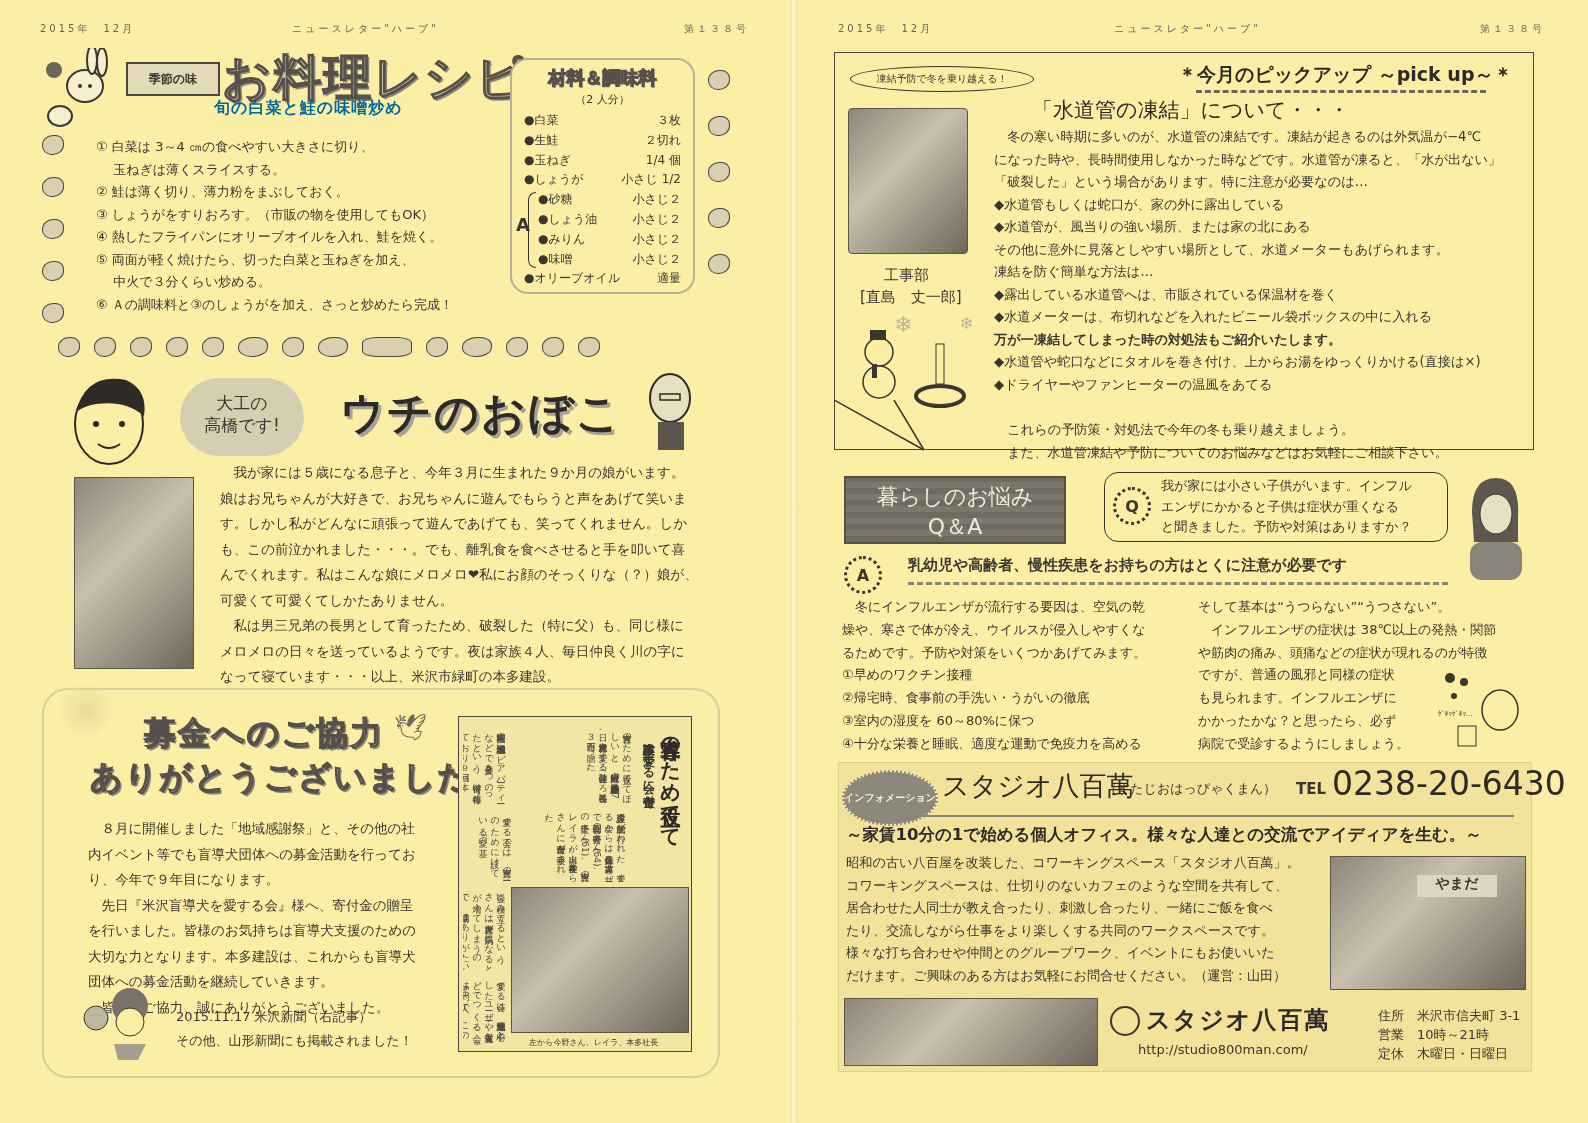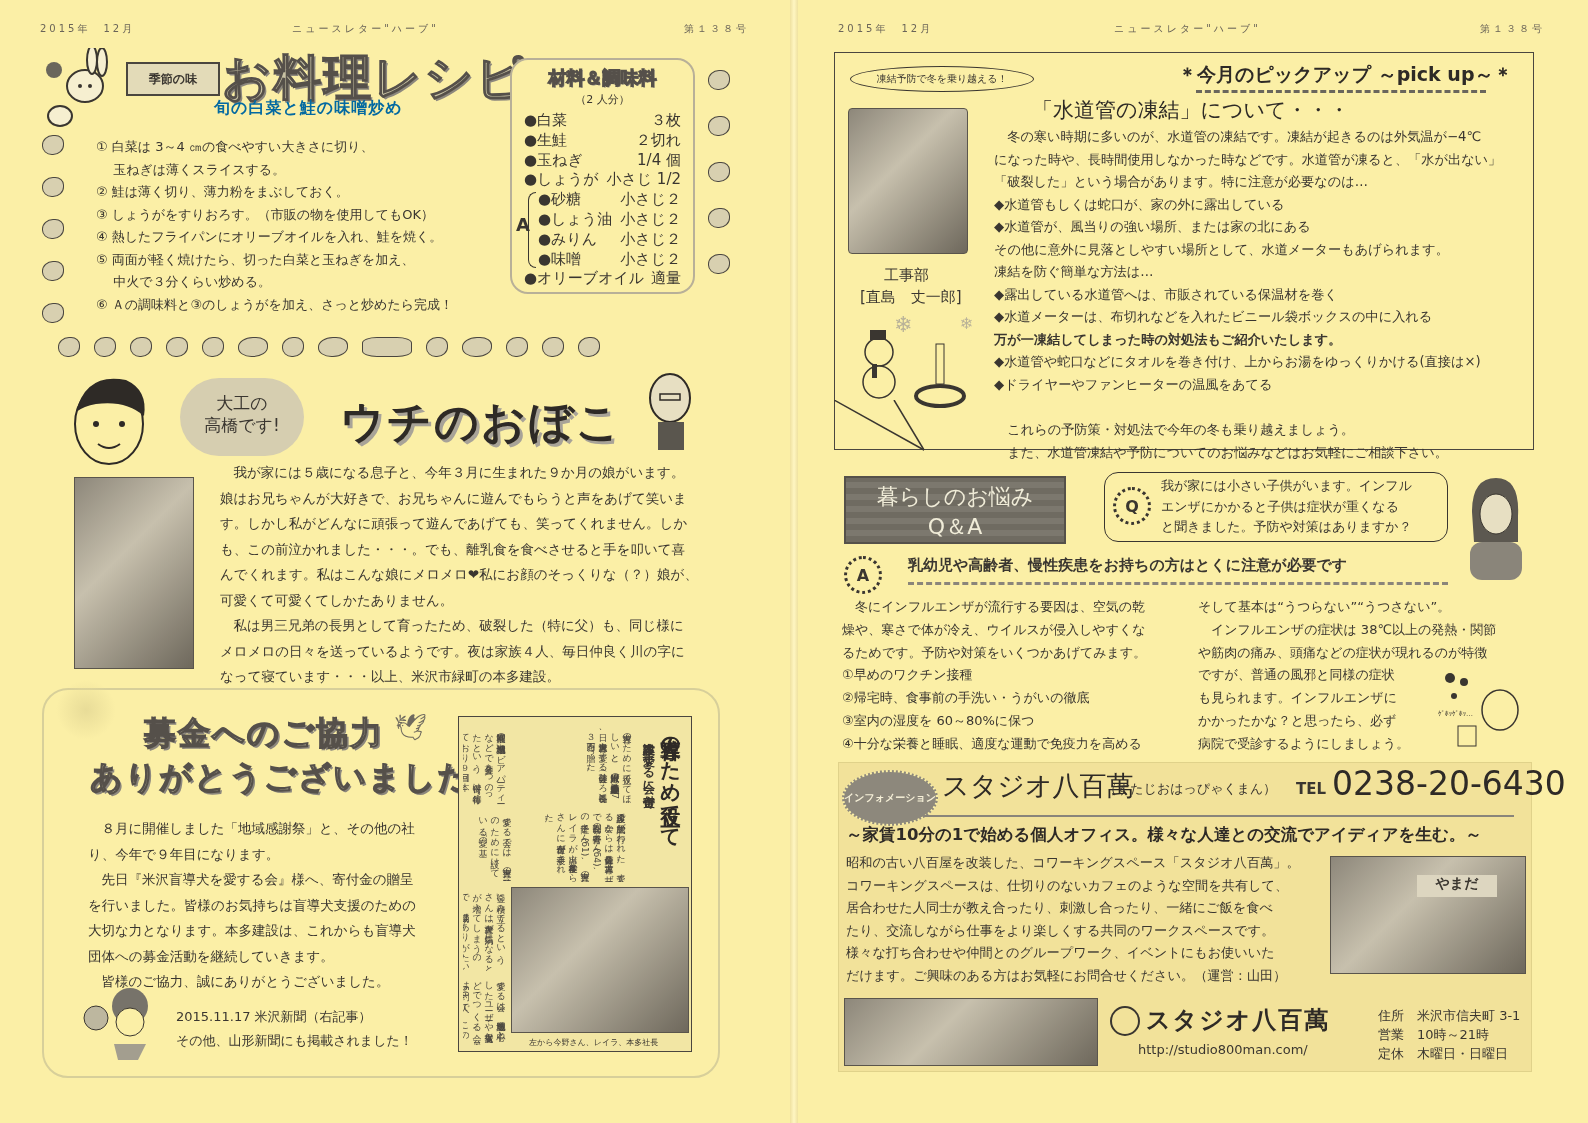--- a/index.html
+++ b/index.html
@@ -4,24 +4,24 @@
 <style>
   * { box-sizing: border-box; margin: 0; padding: 0; }
   body { width: 1588px; height: 1123px; background: #f3e9b0; font-family: "DejaVu Sans", sans-serif; color: #3a3630; position: relative; overflow: hidden; }
   .page { position: absolute; top: 0; height: 1123px; background: #fbefa6; }
   .page.left { left: 0; width: 790px; }
   .page.right { left: 798px; width: 790px; }
   .spine { position: absolute; left: 790px; top: 0; width: 8px; height: 1123px; background: linear-gradient(90deg,#efe1a0,#fff6c2,#efe1a0); }
   .hdr { position: absolute; top: 22px; font-size: 10px; letter-spacing: 3px; color: #6a6458; }
   .abs { position: absolute; }
   .outline-title { font-weight: bold; color: #c9c3a4; -webkit-text-stroke: 1.2px #55504a; text-shadow: 2px 2px 0 #8c877d; }
-  .dark-title { font-weight: bold; color: #2e2a26; text-shadow: 3px 3px 0 #a8a398; margin-top: 9px; }
+  .dark-title { font-weight: bold; color: #2e2a26; text-shadow: 3px 3px 0 #a8a398; }
   .recipe-steps div { font-size: 13px; line-height: 22.5px; white-space: nowrap; }
   .ing-box { border: 2px solid #b8b098; border-radius: 18px; background: #fbefa6; }
-  .ing-row { display: flex; justify-content: space-between; font-size: 15px; line-height: 19.8px; }
+  .ing-row { display: flex; justify-content: space-between; font-size: 12px; line-height: 19.8px; }
   .body-text { font-size: 13.5px; line-height: 25.5px; }
   .body-text div { white-space: nowrap; }
   .veg { display: inline-block; width: 22px; height: 20px; border: 1.5px solid #4a463f; border-radius: 50% 40% 50% 45%; background: #d8d0b0; margin-right: 14px; }
   .photo { background: linear-gradient(135deg,#8d877a,#c7c0ad 40%,#6e685c); border: 1px solid #5a554c; }
   .clip { border: 1px solid #4a463f; background: #f2e6a4; }
   .vtext { writing-mode: vertical-rl; font-size: 9px; line-height: 12px; color: #4a463f; }
   .box-right { border: 1.5px solid #4a463f; }
   .qa-sign { background: repeating-linear-gradient(0deg,#6f6b61 0 6px,#7c786e 6px 12px); color: #f0ecd8; text-align: center; border: 2px solid #55514a; }
   .dots-circle { width: 38px; height: 38px; border: 3px dotted #3a3630; border-radius: 50%; display: flex; align-items: center; justify-content: center; font-weight: bold; font-size: 16px; }
   .qa-text div { white-space: nowrap; }
@@ -175,20 +175,21 @@
   </div>
 
   <div class="abs" style="left:42px;top:688px;width:678px;height:390px;border:2px solid #d7cf9a;border-radius:26px;"></div>
   <div class="abs" style="left:56px;top:680px;width:60px;height:60px;background:radial-gradient(circle,#e8dc98,transparent 70%);"></div>
   <div class="abs outline-title" style="left:144px;top:712px;font-size:32px;letter-spacing:2px;">募金へのご協力</div>
   <div class="abs outline-title" style="left:90px;top:756px;font-size:32px;letter-spacing:2px;">ありがとうございました！</div>
   <div class="abs" style="left:394px;top:712px;width:44px;height:32px;font-size:26px;color:#6f6a5f;">🕊</div>
 
   <div class="abs" style="left:88px;top:816px;font-size:13.5px;line-height:25.5px;">
     <div style="white-space:nowrap;">　８月に開催しました「地域感謝祭」と、その他の社</div>
+    <div style="white-space:nowrap;">内イベント等でも盲導犬団体への募金活動を行ってお</div>
     <div style="white-space:nowrap;">り、今年で９年目になります。</div>
     <div style="white-space:nowrap;">　先日『米沢盲導犬を愛する会』様へ、寄付金の贈呈</div>
     <div style="white-space:nowrap;">を行いました。皆様のお気持ちは盲導犬支援のための</div>
     <div style="white-space:nowrap;">大切な力となります。本多建設は、これからも盲導犬</div>
     <div style="white-space:nowrap;">団体への募金活動を継続していきます。</div>
     <div style="white-space:nowrap;">　皆様のご協力、誠にありがとうございました。</div>
   </div>
   <div class="abs" style="left:78px;top:988px;width:80px;height:72px;">
     <svg width="80" height="72" viewBox="0 0 80 72">
         <circle cx="18" cy="30" r="12" fill="#bdb79f" stroke="#3a3630"></circle>
@@ -329,21 +330,21 @@
   <div class="abs" style="left:48px;top:824px;font-size:16.5px;font-weight:bold;color:#2e2a26;white-space:nowrap;">～家賃10分の1で始める個人オフィス。様々な人達との交流でアイディアを生む。～</div>
 
   <div class="abs qa-text" style="left:48px;top:852px;font-size:13.2px;line-height:22.6px;">
     <div>昭和の古い八百屋を改装した、コワーキングスペース「スタジオ八百萬」。</div>
     <div>コワーキングスペースは、仕切りのないカフェのような空間を共有して、</div>
     <div>居合わせた人同士が教え合ったり、刺激し合ったり、一緒にご飯を食べ</div>
     <div>たり、交流しながら仕事をより楽しくする共同のワークスペースです。</div>
     <div>様々な打ち合わせや仲間とのグループワーク、イベントにもお使いいた</div>
     <div>だけます。ご興味のある方はお気軽にお問合せください。（運営：山田）</div>
   </div>
-  <div class="abs photo" style="left:532px;top:856px;width:196px;height:118px;">
+  <div class="abs photo" style="left:532px;top:856px;width:196px;height:134px;">
     <div class="abs" style="left:86px;top:18px;width:80px;height:22px;background:#ddd6c0;color:#3a3630;font-size:14px;font-weight:bold;text-align:center;">やまだ</div>
   </div>
   <div class="abs photo" style="left:46px;top:998px;width:254px;height:68px;"></div>
   <div class="abs" style="left:312px;top:1006px;width:30px;height:30px;border:2px solid #3a3630;border-radius:50%;"></div>
   <div class="abs" style="left:348px;top:1004px;font-size:24px;font-weight:bold;color:#2e2a26;letter-spacing:2px;">スタジオ八百萬</div>
   <div class="abs" style="left:340px;top:1042px;font-size:13px;">http://studio800man.com/</div>
   <div class="abs" style="left:580px;top:1006px;font-size:13px;line-height:19px;">
     <div style="white-space:nowrap;"><span>住所</span>　<span>米沢市信夫町 3-1</span></div>
     <div style="white-space:nowrap;"><span>営業</span>　<span>10時～21時</span></div>
     <div style="white-space:nowrap;"><span>定休</span>　<span>木曜日・日曜日</span></div>

